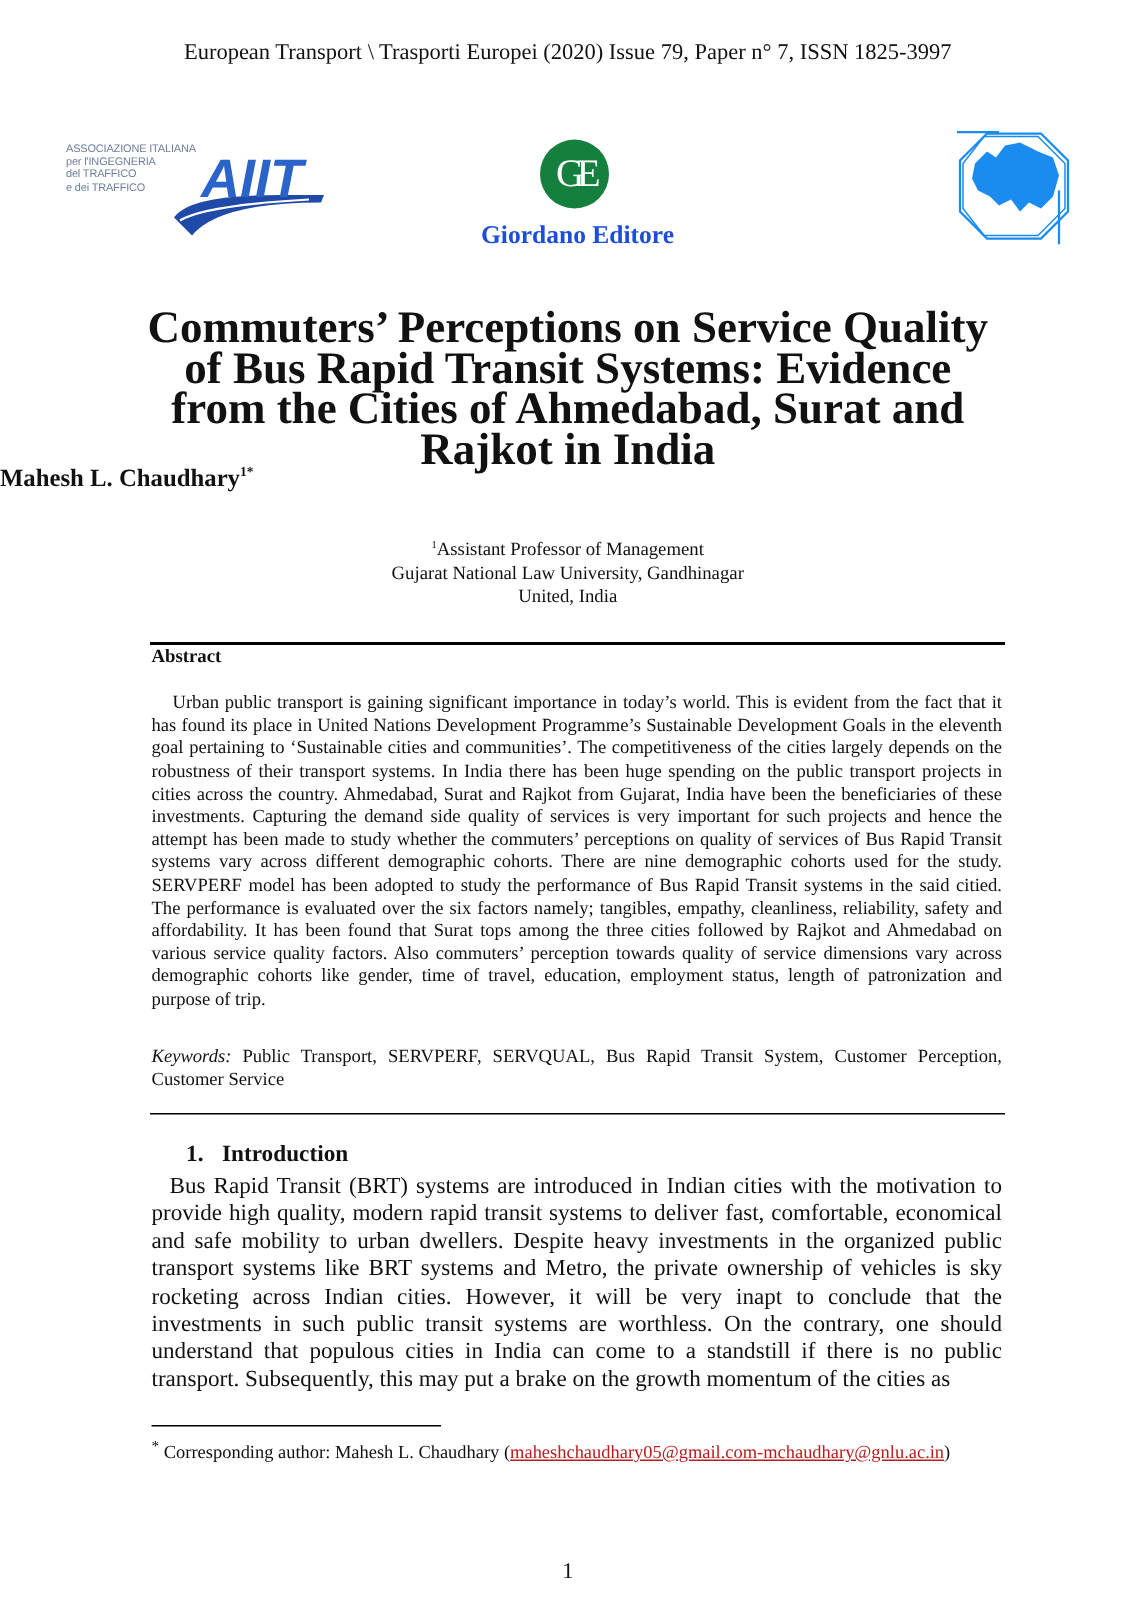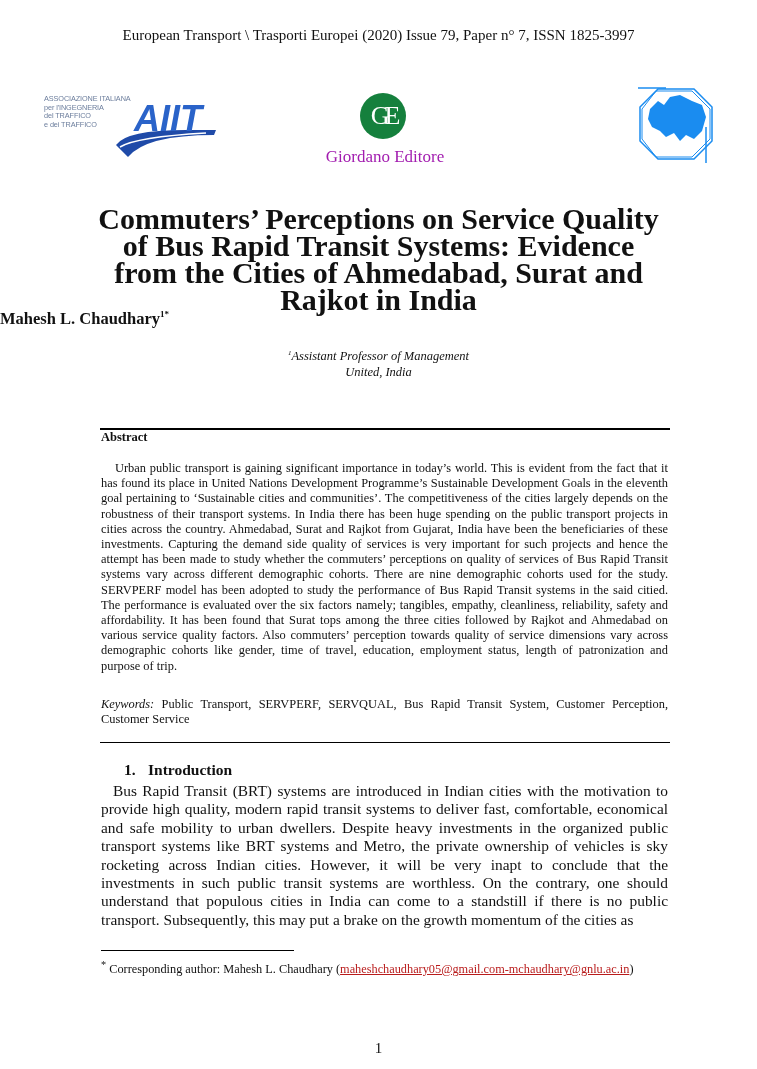--- a/index.html
+++ b/index.html
@@ -7,26 +7,26 @@
          font-family: "Liberation Serif", "DejaVu Serif", serif; color: #111; }
   .abs { position: absolute; }
   .running-head { top: 27px; left: 0; width: 757px; text-align: center; font-size: 15px; letter-spacing: 0; }
   
   .aiit { left: 44px; top: 95px; width: 180px; height: 70px; }
   .aiit-text { position: absolute; left: 0; top: 0; font-family: "Liberation Sans", sans-serif; font-size: 7.3px; line-height: 8.5px; color: #6b7d9c; letter-spacing: -0.1px; }
   .aiit svg { position: absolute; left: 62px; top: 0; }
   
   .ge { left: 310px; top: 93px; width: 150px; height: 80px; }
   .ge-circle { position: absolute; left: 50px; top: 0; width: 46px; height: 46px; border-radius: 50%; background: #15803d; color: #fff; font-size: 26px; line-height: 46px; text-align: center; letter-spacing: -5px; }
-  .ge-name { position: absolute; left: 0; top: 54px; width: 150px; text-align: center; color: #a21caf; font-weight: normal; font-size: 17px; }
+  .ge-name { position: absolute; left: 0; top: 54px; width: 150px; text-align: center; color: #1d4ed8; font-weight: bold; font-size: 17px; }
   .eu { left: 636px; top: 83px; width: 80px; height: 80px; }
   .title { top: 205px; left: 90px; width: 577px; text-align: center; font-weight: bold; font-size: 30px; line-height: 27px; }
   .author { top: 309px; left: 0; width: 702px; font-weight: bold; font-size: 16.5px; }
   .author sup { font-size: 9px; vertical-align: 7px; }
-  .affil { top: 346px; left: 0; width: 757px; text-align: center; font-style: italic; font-size: 12.5px; line-height: 15.5px; }
+  .affil { top: 356px; left: 0; width: 757px; text-align: center; font-size: 12.5px; line-height: 15.5px; }
   .affil sup { font-size: 7px; vertical-align: 5px; }
   .rule-thick { left: 100px; width: 570px; top: 428px; height: 2px; background: #000; }
   .abstract-head { left: 101px; top: 430px; font-weight: bold; font-size: 12.5px; }
   .abstract { left: 101px; top: 461px; width: 567px; font-size: 12.4px; line-height: 15.2px; text-align: justify; text-indent: 14px; }
   .keywords { left: 101px; top: 697px; width: 567px; font-size: 12.4px; line-height: 15.2px; text-align: justify; }
   .keywords i { font-style: italic; }
   .rule-thin { left: 100px; width: 570px; top: 742px; height: 1px; background: #000; }
   .intro-head { left: 124px; top: 761px; font-weight: bold; font-size: 15.5px; }
   .intro-head .num { display: inline-block; width: 24px; }
   .intro-body { left: 101px; top: 782px; width: 567px; font-size: 15.4px; line-height: 18.4px; text-align: justify; text-indent: 12px; }
@@ -70,20 +70,21 @@
 </div>
 
 <div class="abs title">Commuters’ Perceptions on Service Quality of Bus Rapid Transit Systems: Evidence from the Cities of Ahmedabad, Surat and Rajkot in India</div>
 
 <div class="abs author">
   <span>Mahesh L. Chaudhary</span><sup>1*</sup>
 </div>
 
 <div class="abs affil">
   <div><sup>1</sup><span>Assistant Professor of Management</span></div>
+  <div>Gujarat National Law University, Gandhinagar</div>
   <div>United, India</div>
 </div>
 
 <div class="abs rule-thick"></div>
 <div class="abs abstract-head">Abstract</div>
 <div class="abs abstract">Urban public transport is gaining significant importance in today’s world. This is evident from the fact that it has found its place in United Nations Development Programme’s Sustainable Development Goals in the eleventh goal pertaining to ‘Sustainable cities and communities’. The competitiveness of the cities largely depends on the robustness of their transport systems. In India there has been huge spending on the public transport projects in cities across the country. Ahmedabad, Surat and Rajkot from Gujarat, India have been the beneficiaries of these investments. Capturing the demand side quality of services is very important for such projects and hence the attempt has been made to study whether the commuters’ perceptions on quality of services of Bus Rapid Transit systems vary across different demographic cohorts. There are nine demographic cohorts used for the study. SERVPERF model has been adopted to study the performance of Bus Rapid Transit systems in the said citied. The performance is evaluated over the six factors namely; tangibles, empathy, cleanliness, reliability, safety and affordability. It has been found that Surat tops among the three cities followed by Rajkot and Ahmedabad on various service quality factors. Also commuters’ perception towards quality of service dimensions vary across demographic cohorts like gender, time of travel, education, employment status, length of patronization and purpose of trip.</div>
 
 <div class="abs keywords"><i>Keywords:</i><span> Public Transport, SERVPERF, SERVQUAL, Bus Rapid Transit System, Customer Perception, Customer Service</span></div>
 
 <div class="abs rule-thin"></div>

